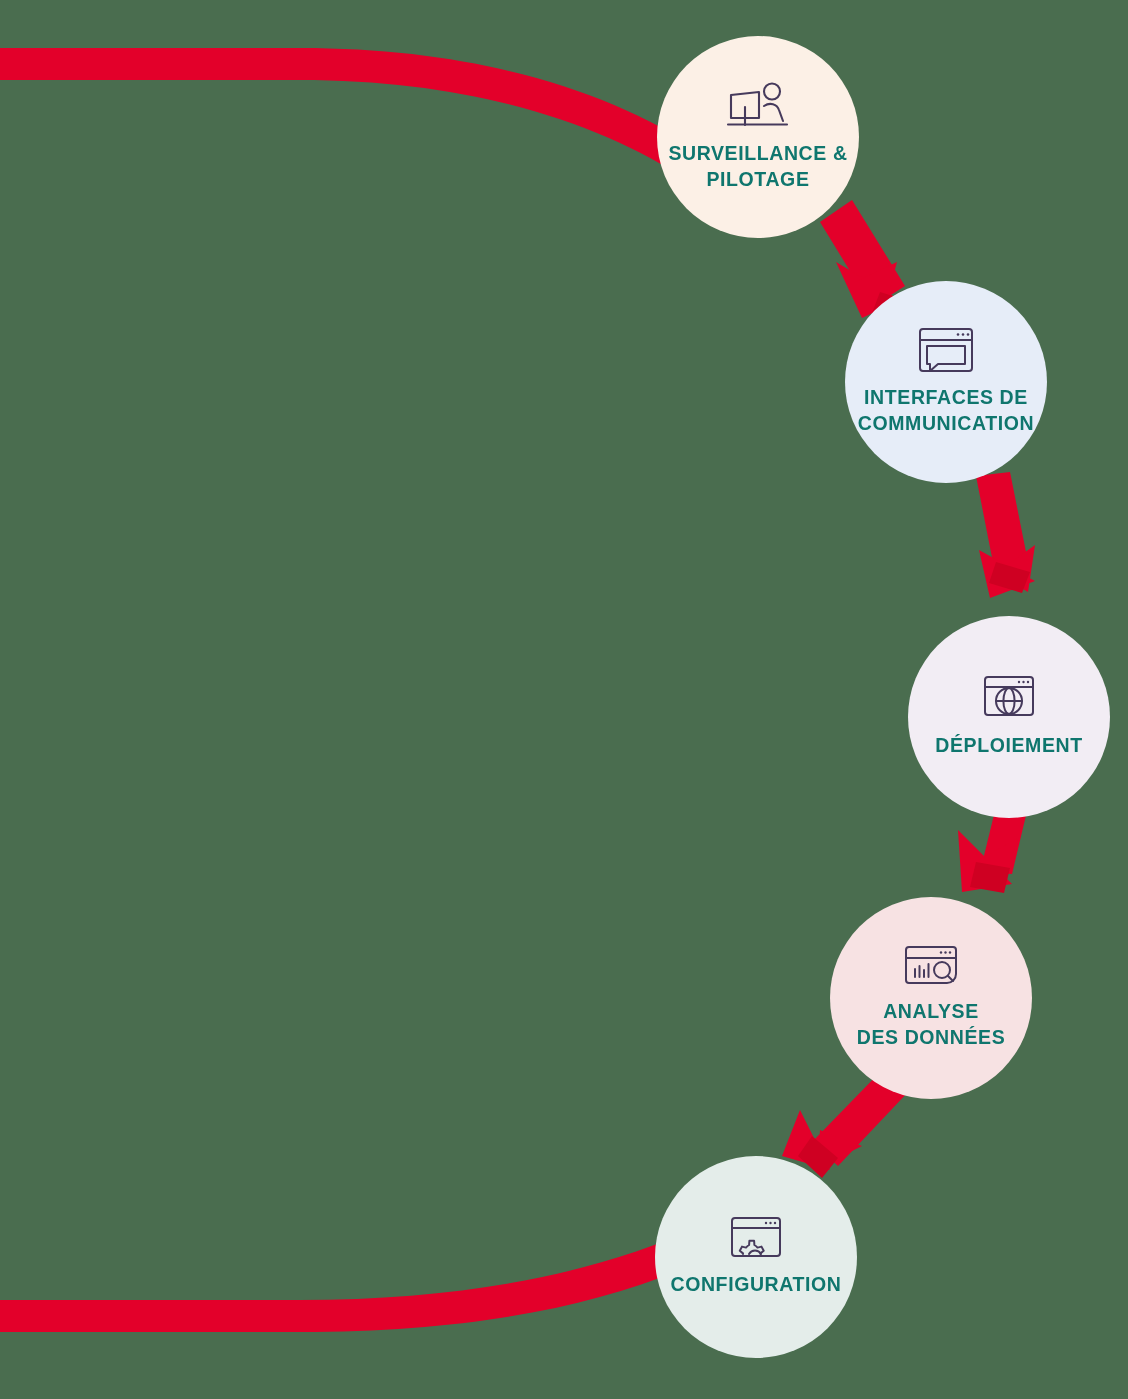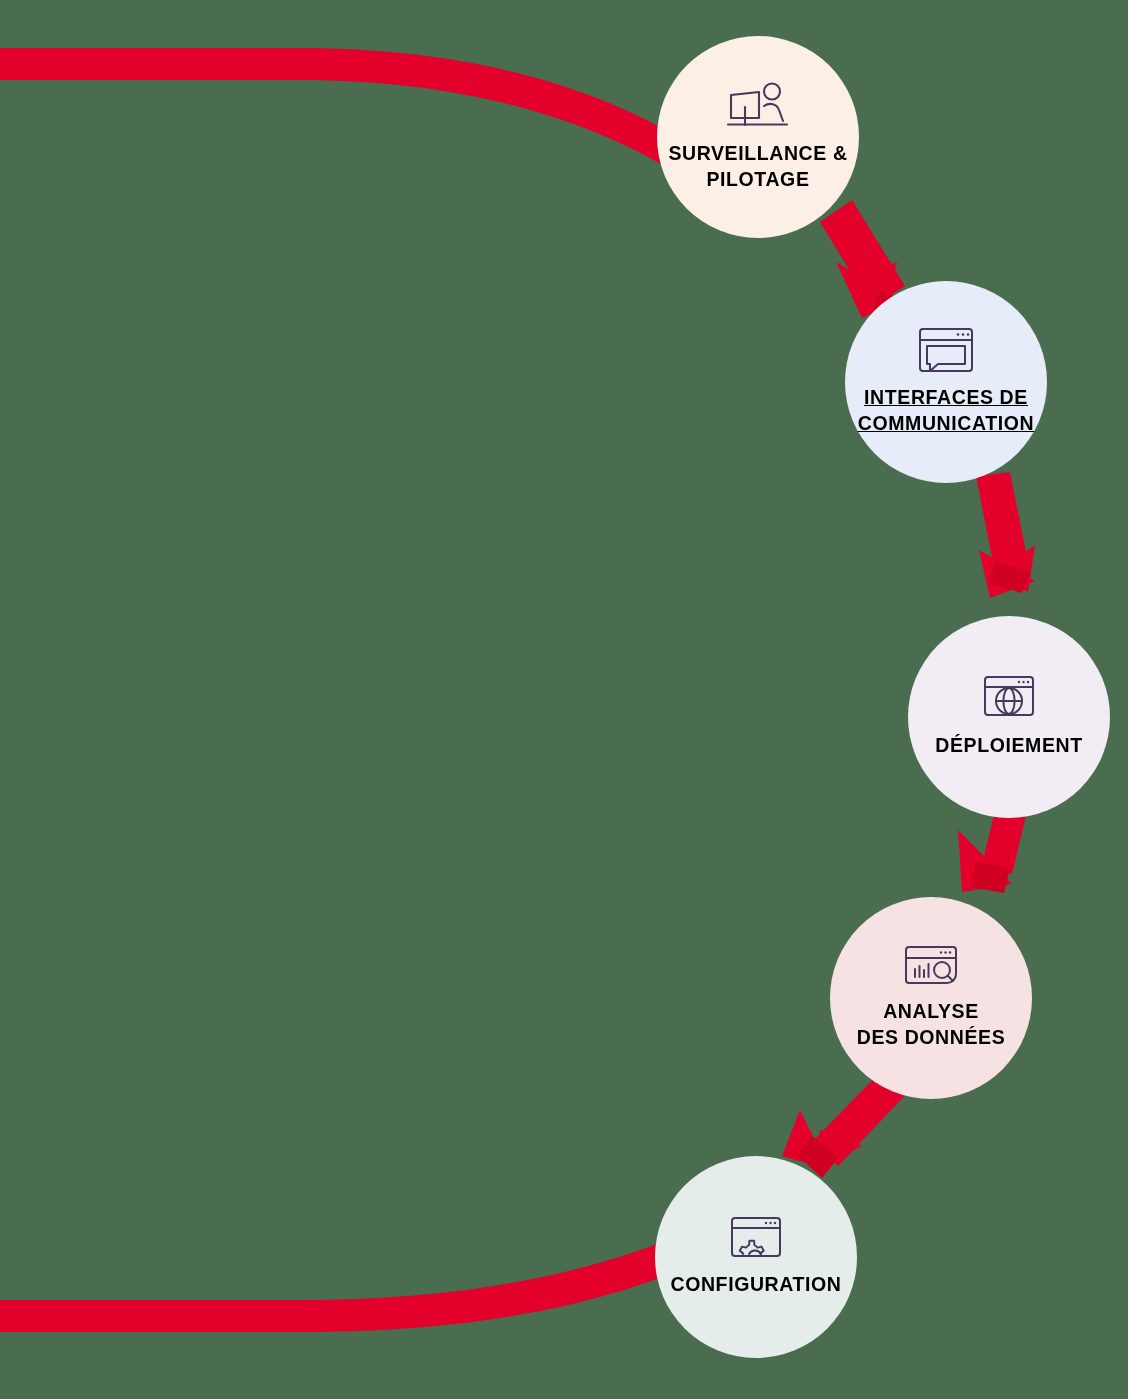--- a/index.html
+++ b/index.html
@@ -30,21 +30,21 @@
     align-items: center;
     justify-content: center;
     box-sizing: border-box;
   }
   .node-icon {
     display: block;
     margin-bottom: 10px;
     line-height: 0;
   }
   .node-label {
-    color: #000000;
+    color: #0f766e;
     font-family: "Liberation Sans", sans-serif;
     font-size: 19.5px;
     font-weight: 600;
     letter-spacing: 0.6px;
     line-height: 1.32;
     text-align: center;
     white-space: pre-line;
     text-transform: uppercase;
   }
   .node-1 { left: 657px; top: 36px;   width: 202px; height: 202px; }
@@ -101,21 +101,21 @@
         <line x1="20" y1="26" x2="20" y2="44"></line>
         <circle cx="47" cy="10.5" r="8"></circle>
         <path d="M39,25 C45,21 52,23 54,29 L58,40"></path>
         <line x1="3" y1="43.5" x2="62" y2="43.5"></line>
       </svg>
     </span>
     <span class="node-label">SURVEILLANCE &amp;
 PILOTAGE</span>
   </div>
 
-  <div class="node node-2" style="background:#e6edf8;text-decoration:underline;">
+  <div class="node node-2" style="background:#e6edf8;">
     <span class="node-icon">
       <svg width="56" height="48" viewBox="0 0 56 48" fill="none" stroke="#463a5c" stroke-width="2" stroke-linecap="round" stroke-linejoin="round">
         <rect x="2" y="2" width="52" height="42" rx="3"></rect>
         <line x1="2" y1="13" x2="54" y2="13"></line>
         <circle cx="40" cy="7.5" r="1.3" fill="#463a5c" stroke="none"></circle>
         <circle cx="45" cy="7.5" r="1.3" fill="#463a5c" stroke="none"></circle>
         <circle cx="50" cy="7.5" r="1.3" fill="#463a5c" stroke="none"></circle>
         <path d="M9,19 L47,19 L47,37 L20,37 L12,44 L12,37 L9,37 Z"></path>
       </svg>
     </span>

